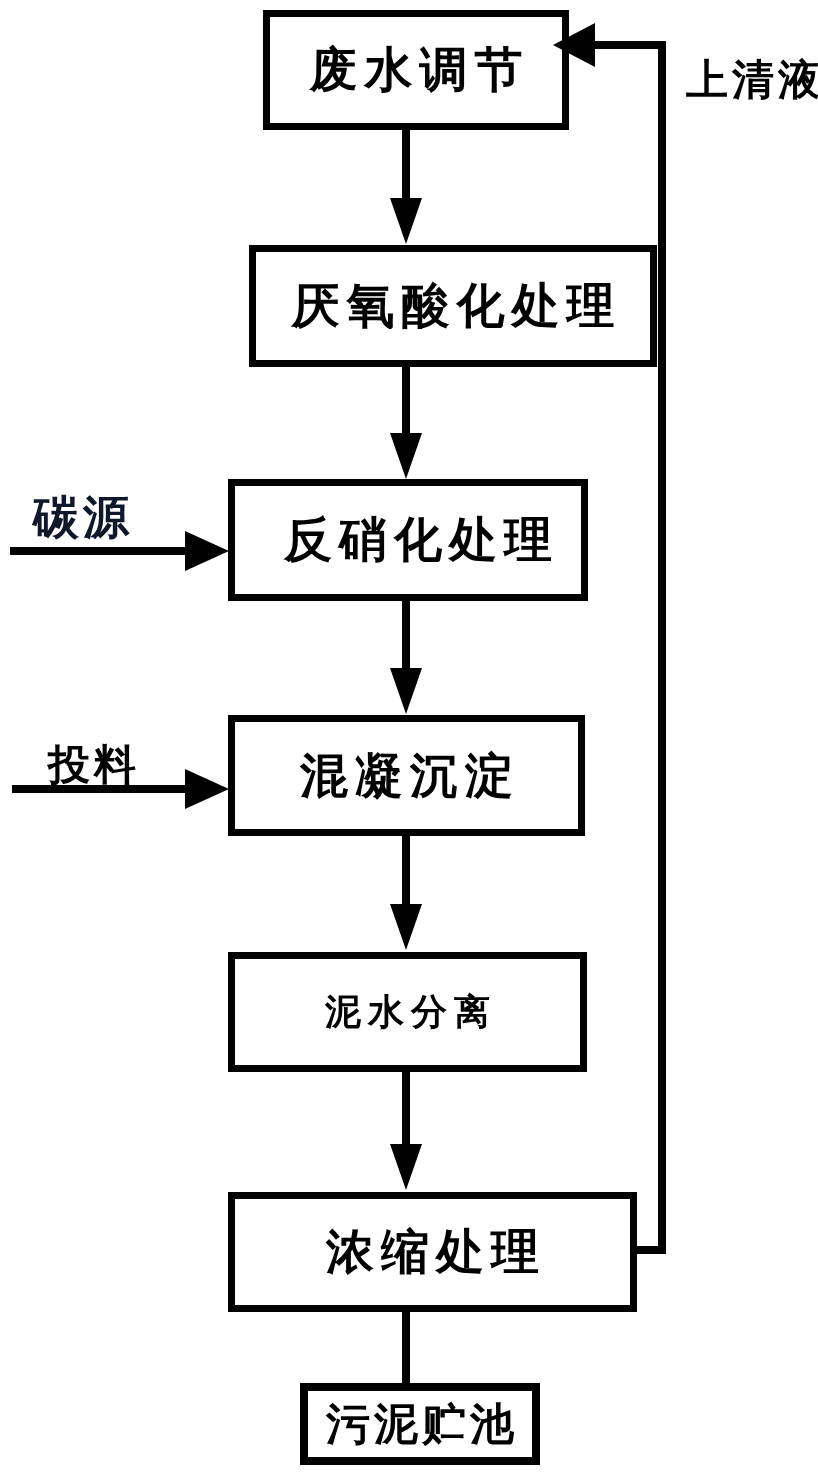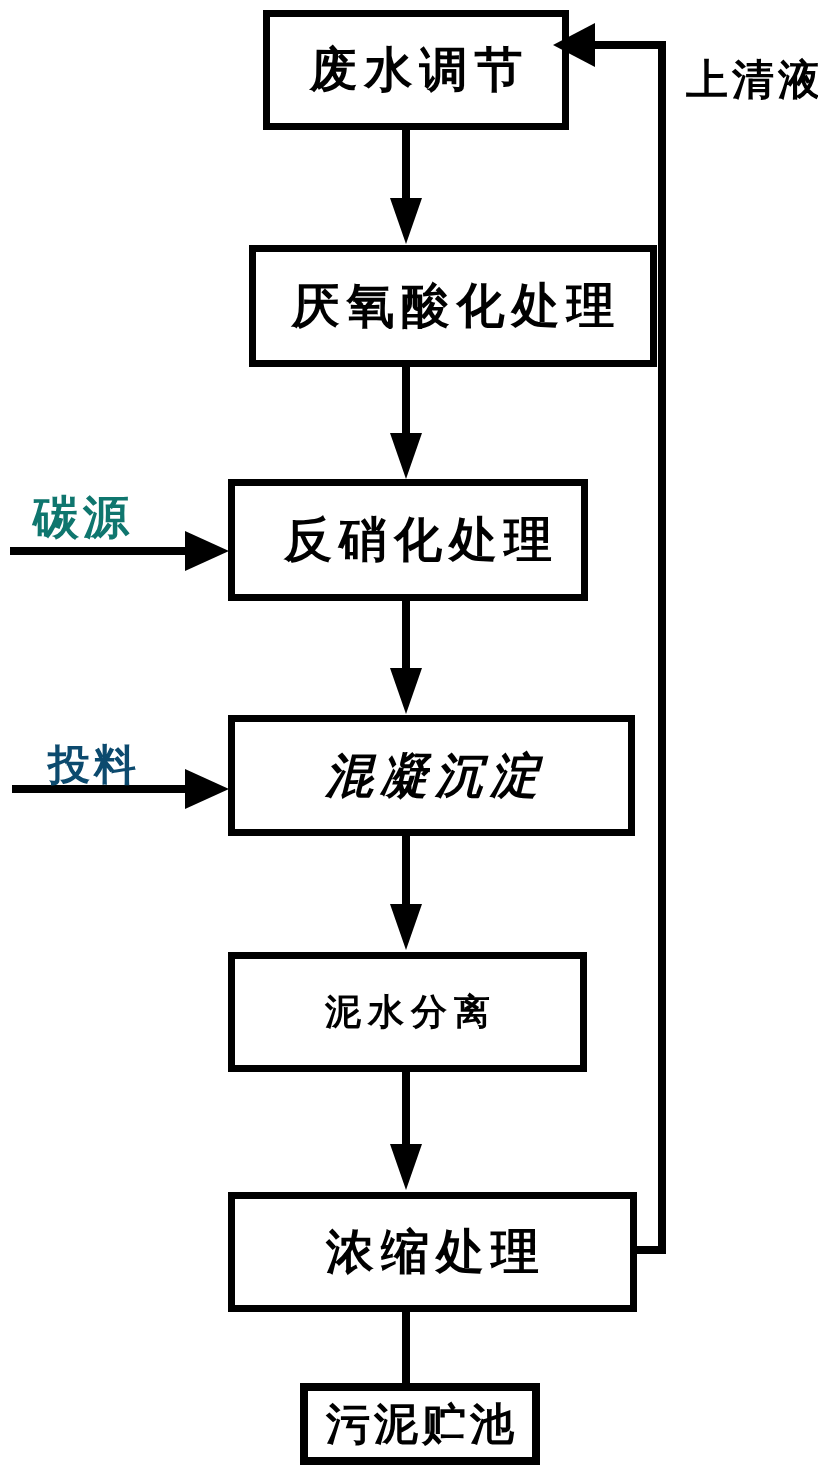--- a/index.html
+++ b/index.html
@@ -77,21 +77,21 @@
   </div>
 
   <div class="node" style="left:205px; top:245px; width:408px; height:122px;margin-left:44px;">
     <span class="node-label" style="font-size:48px;">厌氧酸化处理</span>
   </div>
 
   <div class="node" style="left:228px; top:479px; width:360px; height:122px;padding-left:20px;">
     <span class="node-label" style="font-size:48px;">反硝化处理</span>
   </div>
 
-  <div class="node" style="left:228px; top:715px; width:407px; height:121px;font-style:italic;">
+  <div class="node" style="left:228px; top:715px; width:357px; height:121px;">
     <span class="node-label" style="font-size:48px;">混凝沉淀</span>
   </div>
 
   <div class="node" style="left:228px; top:952px; width:359px; height:120px;">
     <span class="node-label" style="font-size:36px;">泥水分离</span>
   </div>
 
   <div class="node" style="left:228px; top:1192px; width:409px; height:120px;">
     <span class="node-label" style="font-size:48px;">浓缩处理</span>
   </div>
@@ -110,25 +110,25 @@
   <div class="arrow arrow-down" style="left:390px; top:668px;"></div>
 
   <div class="line" style="left:402px; top:836px; width:8px; height:70px;"></div>
   <div class="arrow arrow-down" style="left:390px; top:904px;"></div>
 
   <div class="line" style="left:402px; top:1072px; width:8px; height:74px;"></div>
   <div class="arrow arrow-down" style="left:390px; top:1144px;"></div>
 
   <div class="line" style="left:402px; top:1312px; width:8px; height:71px;"></div>
 
-  <span class="flow-label" style="left: 33px; top: 487px; font-size: 46px; color: #0f766e;">碳源</span>
+  <span class="flow-label" style="left: 33px; top: 487px; font-size: 46px; color: #0f172a;">碳源</span>
   <div class="line" style="left:10px; top:547px; width:177px; height:8px;"></div>
   <div class="arrow arrow-right" style="left:185px; top:531px;"></div>
 
-  <span class="flow-label" style="left: 48px; top: 737px; font-size: 42px; color: #0c4a6e;">投料</span>
+  <span class="flow-label" style="left: 48px; top: 737px; font-size: 42px; color: #000000;">投料</span>
   <div class="line" style="left:12px; top:785px; width:175px; height:8px;"></div>
   <div class="arrow arrow-right" style="left:185px; top:769px;"></div>
 
   <div class="line" style="left:585px; top:1246px; width:81px; height:8px;"></div>
   <div class="line" style="left:658px; top:41px; width:8px; height:1213px;"></div>
   <div class="line" style="left:595px; top:41px; width:71px; height:8px;"></div>
   <div class="arrow arrow-left" style="left:553px; top:23px;"></div>
   <span class="flow-label" style="left:686px; top:52px; font-size:42px;">上清液</span>
 
 </div>

